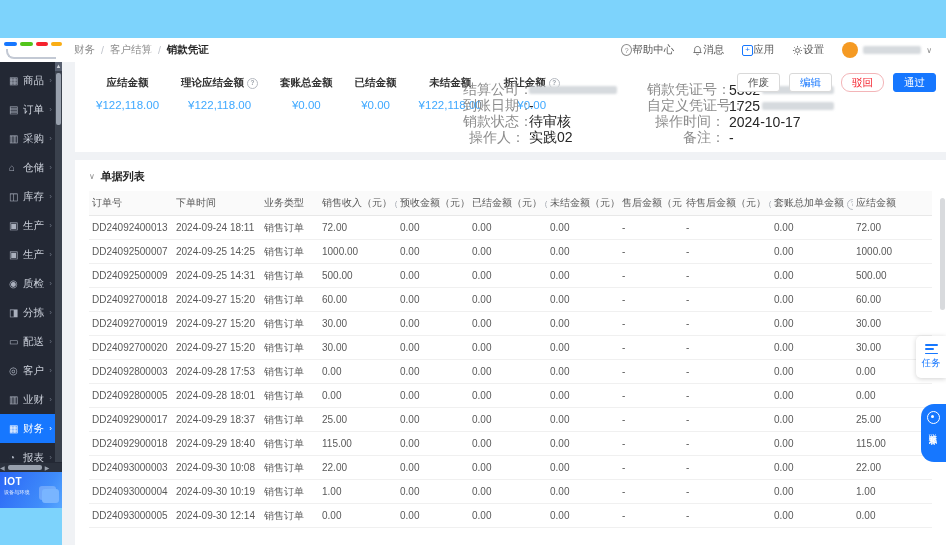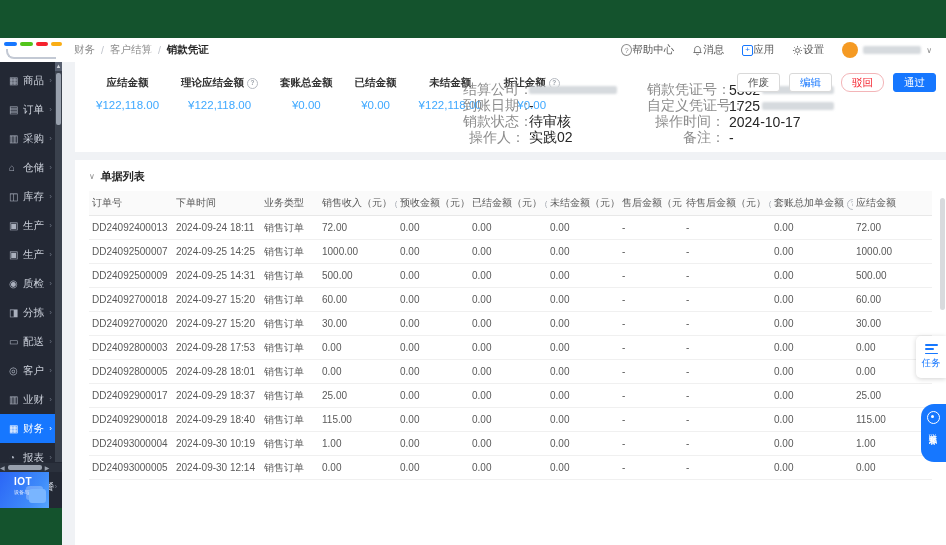--- a/index.html
+++ b/index.html
@@ -1,16 +1,16 @@
 <!DOCTYPE html>
 <html><head>
 <meta charset="utf-8">
 <style>
   html,body{margin:0;padding:0;background:#fff;}
-  .canvas{position:relative;width:946px;height:545px;background:#14532d;overflow:hidden;
+  .canvas{position:relative;width:946px;height:545px;background:#7dd3fc;overflow:hidden;
           font-family:"Liberation Sans",sans-serif;-webkit-font-smoothing:antialiased;}
 
   
   .topbar{position:absolute;left:0;top:38px;width:946px;height:24px;background:#fff;
           border-bottom:1px solid #eef0f3;display:flex;align-items:center;}
   .logo{width:66px;height:22px;position:relative;flex:0 0 66px;}
   .logo .dash{position:absolute;top:3px;height:4px;border-radius:2px;}
   .logo .swoosh{position:absolute;left:6px;top:10px;width:48px;height:8px;
                 border-bottom:2px solid #c3c9d4;border-left:2px solid #c3c9d4;border-radius:0 0 0 8px;}
   .breadcrumb{font-size:10.5px;color:#8c8c8c;margin-left:8px;display:flex;gap:6px;align-items:center;}
@@ -37,22 +37,22 @@
   .side-item .s-chev{margin-left:auto;margin-right:3px;font-size:8px;color:#6b7280;}
   .side-item.active{background:#1677ff;color:#fff;}
   .side-item.active .s-ic,.side-item.active .s-chev{color:#fff;}
   .vscroll{position:absolute;right:0;top:0;width:7px;height:400px;background:#3a414d;}
   .vscroll .arrow{display:block;width:7px;height:9px;background:#586070;color:#d5d9e0;font-size:6px;
                   text-align:center;line-height:9px;}
   .vscroll .thumb{display:block;width:5px;margin:2px auto;height:52px;background:#98a0ad;border-radius:2px;}
   .hscroll{position:absolute;left:0;bottom:36px;width:62px;height:9px;background:#2b313d;
            display:flex;align-items:center;color:#98a0ad;font-size:6px;}
   .hscroll .h-thumb{flex:0 0 34px;height:5px;background:#98a0ad;border-radius:2px;margin:0 3px;}
-  .iot{position:absolute;left:0;bottom:0;width:49px;height:36px;
-       background:linear-gradient(120deg,#2b66f6 0%,#3f8cfa 70%,#57a6ff 100%);color:#fff;padding:4px 0 0 14px;box-sizing:border-box;}
+  .iot{position:absolute;left:0;bottom:0;width:62px;height:36px;
+       background:linear-gradient(120deg,#2b66f6 0%,#3f8cfa 70%,#57a6ff 100%);color:#fff;padding:4px 0 0 4px;box-sizing:border-box;}
   .iot-title{font-size:10px;font-weight:bold;letter-spacing:.5px;}
   .iot-sub{font-size:6px;transform:scale(.85);transform-origin:left;opacity:.9;margin-top:1px;}
   .iot-deco{position:absolute;right:3px;bottom:5px;width:17px;height:14px;background:#79b5ff;border-radius:3px;
             box-shadow:-3px -3px 0 rgba(255,255,255,.25);}
 
   
   .main{position:absolute;left:62px;top:62px;width:884px;height:483px;background:#f0f2f5;}
   .summary-panel{margin-left:13px;height:90px;background:#fff;position:relative;}
   .stats{position:absolute;left:10px;top:14px;display:flex;}
   .stat{text-align:center;padding:0 11px;}
@@ -475,20 +475,33 @@
               <td>60.00</td>
               <td>0.00</td>
               <td>0.00</td>
               <td>0.00</td>
               <td>-</td>
               <td>-</td>
               <td>0.00</td>
               <td>60.00</td>
             </tr>
             <tr>
+              <td>DD24092700019</td>
+              <td>2024-09-27 15:20</td>
+              <td>销售订单</td>
+              <td>30.00</td>
+              <td>0.00</td>
+              <td>0.00</td>
+              <td>0.00</td>
+              <td>-</td>
+              <td>-</td>
+              <td>0.00</td>
+              <td>30.00</td>
+            </tr>
+            <tr>
               <td>DD24092700020</td>
               <td>2024-09-27 15:20</td>
               <td>销售订单</td>
               <td>30.00</td>
               <td>0.00</td>
               <td>0.00</td>
               <td>0.00</td>
               <td>-</td>
               <td>-</td>
               <td>0.00</td>
@@ -538,20 +551,33 @@
               <td>2024-09-29 18:40</td>
               <td>销售订单</td>
               <td>115.00</td>
               <td>0.00</td>
               <td>0.00</td>
               <td>0.00</td>
               <td>-</td>
               <td>-</td>
               <td>0.00</td>
               <td>115.00</td>
+            </tr>
+            <tr>
+              <td>DD24093000003</td>
+              <td>2024-09-30 10:08</td>
+              <td>销售订单</td>
+              <td>22.00</td>
+              <td>0.00</td>
+              <td>0.00</td>
+              <td>0.00</td>
+              <td>-</td>
+              <td>-</td>
+              <td>0.00</td>
+              <td>22.00</td>
             </tr>
             <tr>
               <td>DD24093000004</td>
               <td>2024-09-30 10:19</td>
               <td>销售订单</td>
               <td>1.00</td>
               <td>0.00</td>
               <td>0.00</td>
               <td>0.00</td>
               <td>-</td>

